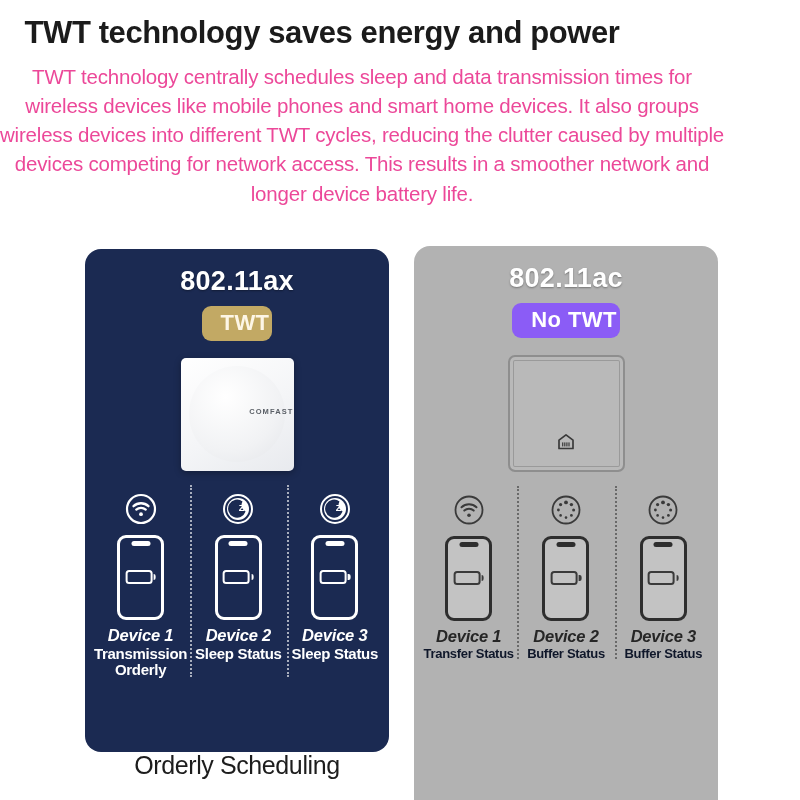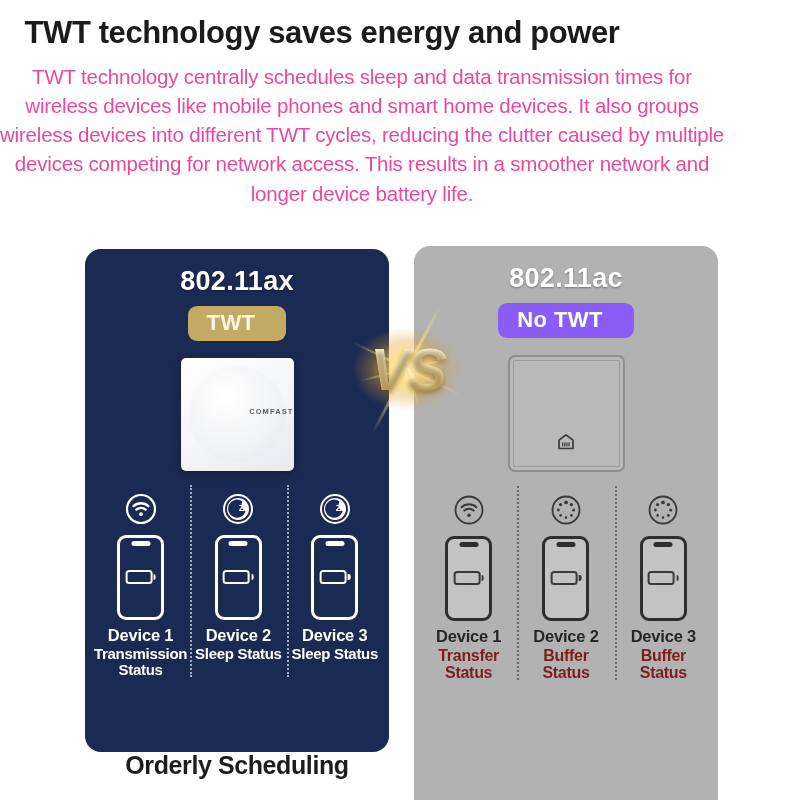--- a/index.html
+++ b/index.html
@@ -33,21 +33,21 @@
     left:414px;top:246px;width:304px;height:624px;
     background:#b2b2b2;
   }
 
   .std-title{
     text-align:center;font-size:27px;font-weight:bold;color:#ffffff;
     margin-top:17px;letter-spacing:0.3px;text-shadow:0 1px 2px rgba(0,0,0,.35);
   }
   .badge-wrap{text-align:center;margin-top:9px;}
   .badge{
-    display:inline-block;padding:5px 31px 6px 19px;border-radius:9px;
+    display:inline-block;padding:5px 3px 6px 19px;border-radius:9px;
     font-size:22px;font-weight:bold;letter-spacing:0.4px;line-height:1.08;
   }
   .badge-twt{background:#c2a964;color:#fdf6e6;}
   .badge-notwt{background:#8b5cf6;color:#ffffff;}
 
   
   .device-wrap{display:flex;justify-content:center;margin-top:17px;}
   .ap-white{
     position:relative;width:113px;height:113px;border-radius:5px;
     background:linear-gradient(150deg,#ffffff 0%,#f4f5f7 55%,#e8eaee 100%);
@@ -107,25 +107,26 @@
   .bat-fill{height:100%;border-radius:1.5px;}
   .phone-light .bat-fill{background:#ffffff;}
   .phone-dark  .bat-fill{background:#3a3a3a;}
   .bat-tip{width:2.6px;height:6px;border-radius:0 2px 2px 0;margin-left:1.2px;}
   .phone-light .bat-tip{background:#ffffff;}
   .phone-dark  .bat-tip{background:#3a3a3a;}
 
   .dev-name{
     margin-top:7px;font-size:16.5px;font-weight:bold;line-height:1.08;
     letter-spacing:-0.2px;
+    font-style:italic;
   }
   .dev-status{font-size:15px;font-weight:bold;line-height:1.1;margin-top:1px;letter-spacing:-0.3px;}
   .panel-left .dev-name,.panel-left .dev-status{color:#ffffff;}
   .panel-right .dev-name{color:#262626;font-size:16.5px;}
-  .panel-right .dev-status{color:#7f1d1d;font-size:16px;}
+  .panel-right .dev-status{color:#0f172a;font-size:13px;}
 
   
   .vs{
     position:absolute;left:332px;top:293px;width:150px;height:152px;
     pointer-events:none;
   }
   .vs .glow{
     position:absolute;left:0;top:0;width:150px;height:152px;
     background:radial-gradient(ellipse 48% 36% at 50% 50%,
       rgba(255,244,205,.95) 0%,rgba(255,211,104,.72) 26%,
@@ -146,21 +147,21 @@
     display:flex;align-items:center;justify-content:center;
     font-size:60px;font-weight:bold;font-style:italic;letter-spacing:-3px;
     background:linear-gradient(175deg,#fffdf3 0%,#fdf3d2 38%,#e2c277 72%,#c39a43 100%);
     -webkit-background-clip:text;background-clip:text;color:transparent;
     text-shadow:0 3px 5px rgba(90,60,5,.42);
     font-family:"Liberation Sans",sans-serif;
   }
 
   
   .caption{
-    position:absolute;top:751px;font-size:25px;font-weight:bold;
+    position:absolute;top:751px;font-size:25px;font-weight:normal;
     color:#1d1d1d;text-align:center;letter-spacing:-0.4px;
   }
   .cap-left{left:85px;width:304px;}
   .cap-right{left:414px;width:304px;}
 </style>
 </head>
 <body>
 
 <div class="page">
 
@@ -194,21 +195,21 @@
           </svg>
         </div>
         <div class="phone phone-light">
           <span class="notch"></span>
           <span class="battery">
             <span class="bat-body"><span class="bat-fill" style="width:45%"></span></span>
             <span class="bat-tip"></span>
           </span>
         </div>
         <div class="dev-name">Device 1</div>
-        <div class="dev-status">Transmission Status</div>
+        <div class="dev-status">Transmission Orderly</div>
       </div>
 
       <div class="col">
         <div class="status-icon">
           <svg width="32" height="32" viewBox="0 0 32 32">
             <circle cx="16" cy="16" r="14" fill="none" stroke="#ffffff" stroke-width="2"></circle>
             <circle cx="16" cy="16" r="11" fill="#ffffff"></circle>
             <path d="M20.5 8.4a9 9 0 1 0 3.1 10.2 7.4 7.4 0 0 1-3.1-10.2z" fill="#1b2a52"></path>
             <text x="19.4" y="18.1" font-family="Liberation Sans, sans-serif" font-size="9" font-weight="bold" fill="#ffffff" text-anchor="middle">Z</text>
           </svg>
@@ -335,24 +336,16 @@
             <span class="bat-tip"></span>
           </span>
         </div>
         <div class="dev-name">Device 3</div>
         <div class="dev-status">Buffer Status</div>
       </div>
 
     </div>
   </div>
 
-  <div class="vs">
-    <div class="glow"></div>
-    <div class="ray r1"></div>
-    <div class="ray r2"></div>
-    <div class="ray r3"></div>
-    <div class="ray r4"></div>
-    <div class="vstext">VS</div>
-  </div>
 
   <div class="caption cap-left">Orderly Scheduling</div>
 
 </div>
 
 </body></html>

